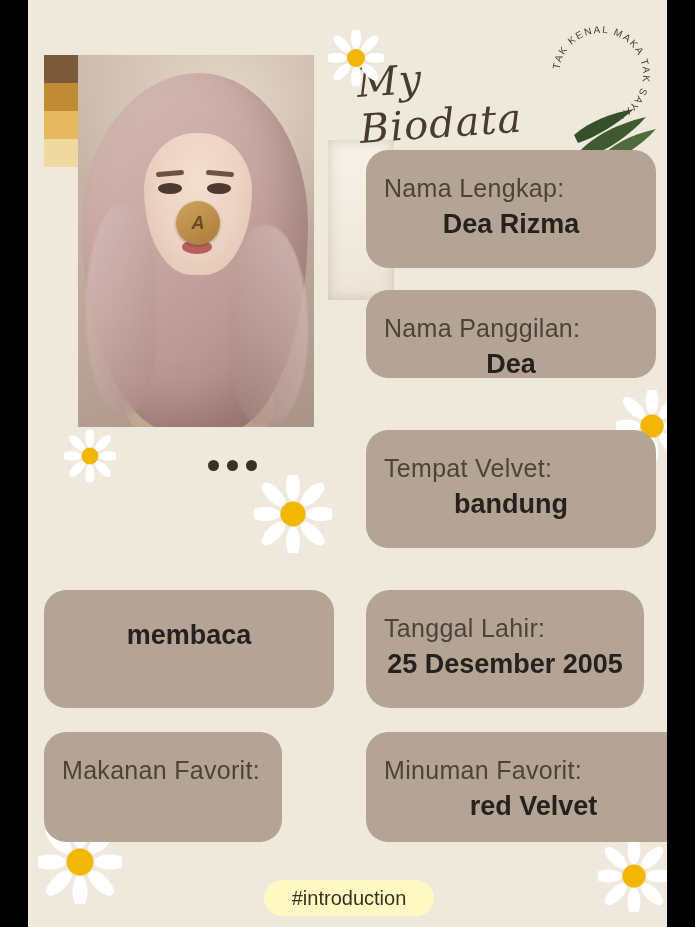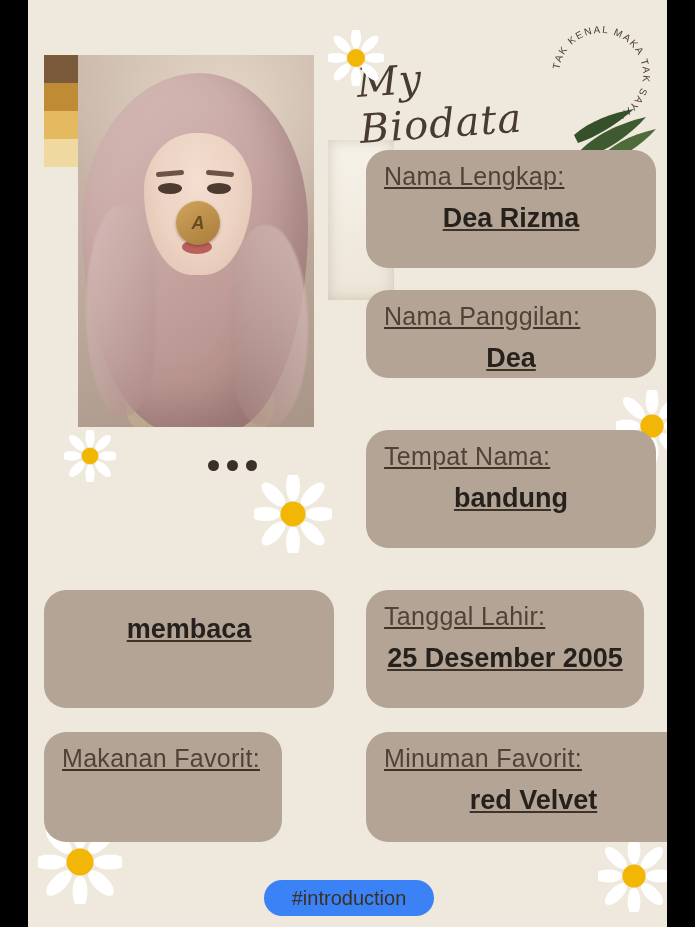--- a/index.html
+++ b/index.html
@@ -133,60 +133,59 @@
     left: 518px; top: 20px;
     width: 110px; height: 110px;
   }
   .stamp svg { width: 110px; height: 110px; }
 
   
   .field {
     position: absolute;
     background: #b4a496;
     border-radius: 22px;
-    padding: 12px 18px;
+    padding: 24px 18px;
     color: #3e3229;
-    text-decoration: underline;
   }
   .field .label {
     font-size: 25px;
     color: #4f4238;
     letter-spacing: 0.3px;
     line-height: 1.15;
   }
   .field .value {
     font-size: 27px;
     font-weight: bold;
     color: #26211c;
     text-align: center;
-    margin-top: 12px;
+    margin-top: 6px;
     line-height: 1.15;
   }
   #f-nama      { left: 338px; top: 150px;  width: 290px; height: 118px; }
   #f-panggilan { left: 338px; top: 290px;  width: 290px; height: 88px; }
   #f-tempat    { left: 338px; top: 430px;  width: 290px; height: 118px; }
-  #f-tanggal   { left: 338px; top: 590px;  width: 278px; height: 118px; }
+  #f-tanggal   { left: 338px; top: 590px;  width: 278px; height: 118px; border-radius: 24px; }
   #f-minuman   { left: 338px; top: 732px;  width: 335px; height: 110px; }
   #f-hobby     { left: 16px;  top: 590px;  width: 290px; height: 118px; }
   #f-makanan   { left: 16px;  top: 732px;  width: 238px; height: 110px; }
 
   
   .dots {
     position: absolute;
     left: 180px; top: 460px;
     display: flex; gap: 8px;
   }
   .dots i { width: 11px; height: 11px; background: #3a3029; border-radius: 50%; display: block; }
 
   
   .hashtag {
     position: absolute;
     left: 236px; top: 880px;
     width: 170px; height: 36px;
-    background: #3b82f6;
+    background: #fef9c3;
     border-radius: 18px;
     color: #3b2f22;
     font-size: 20px;
     display: flex; align-items: center; justify-content: center;
   }
 
   
   .daisy { position: absolute; }
   .daisy svg { display: block; }
   #d1 { left: 300px; top: 30px; }
@@ -347,21 +346,21 @@
 
     <div class="field" id="f-nama">
       <div class="label">Nama Lengkap:</div>
       <div class="value">Dea Rizma</div>
     </div>
     <div class="field" id="f-panggilan">
       <div class="label">Nama Panggilan:</div>
       <div class="value">Dea</div>
     </div>
     <div class="field" id="f-tempat">
-      <div class="label">Tempat Nama:</div>
+      <div class="label">Tempat Velvet:</div>
       <div class="value">bandung</div>
     </div>
     <div class="field" id="f-tanggal">
       <div class="label">Tanggal Lahir:</div>
       <div class="value">25 Desember 2005</div>
     </div>
     <div class="field" id="f-hobby">
       <div class="value">membaca</div>
     </div>
     <div class="field" id="f-makanan">

